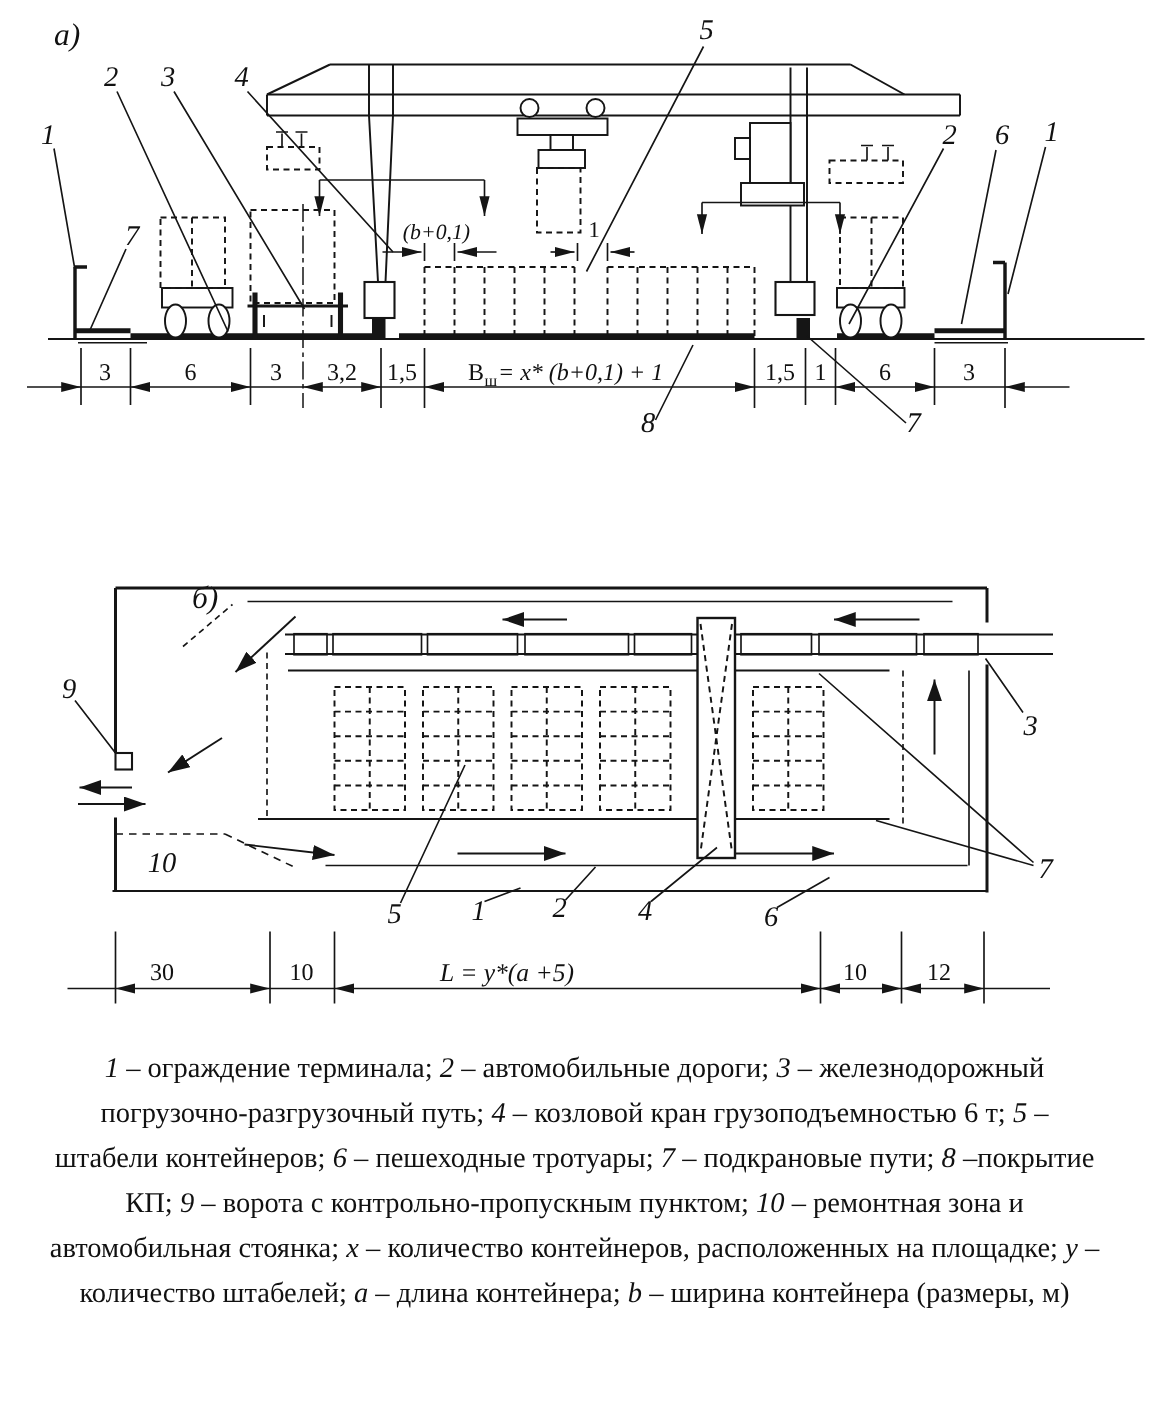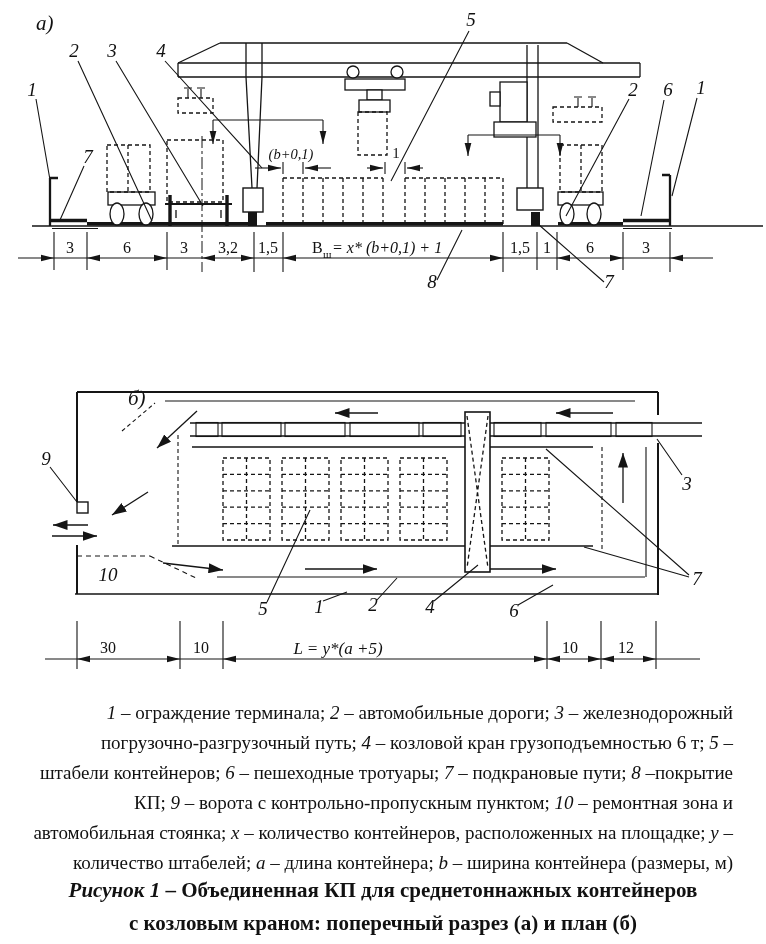--- a/index.html
+++ b/index.html
@@ -19,21 +19,21 @@
   .blk{fill:#151515;stroke:none;}
   text{fill:#111;}
   .cl{font:italic 19px "Liberation Serif",serif;}
   .tag{font:italic 21px "Liberation Serif",serif;}
   .dm{font:16px "Liberation Serif",serif;}
   .dmi{font:italic 16px "Liberation Serif",serif;}
   .dms{font:italic 14.5px "Liberation Serif",serif;}
   .dmsu{font:15px "Liberation Serif",serif;}
   .sub{font:11px "Liberation Serif",serif;}
   .legend{position:absolute;top:698px;left:33px;width:700px;
-          font-size:19px;line-height:30px;text-align:right;}
+          font-size:19px;line-height:30px;text-align:center;}
   .caption{position:absolute;top:874px;left:63px;width:640px;
            font-size:21px;line-height:33px;font-weight:bold;text-align:center;}
   .caption i{font-style:italic;}
 </style>
 </head>
 <body>
 
 <div class="page">
 
 <svg id="svg-a" width="766" height="320" viewBox="0 0 766 320">
@@ -290,15 +290,14 @@
     <text class="cl" x="373" y="246" text-anchor="middle">2</text>
     <text class="cl" x="430" y="248" text-anchor="middle">4</text>
     <text class="cl" x="514" y="252" text-anchor="middle">6</text>
     <text class="cl" x="687" y="125" text-anchor="middle">3</text>
     <text class="cl" x="697" y="220" text-anchor="middle">7</text>
   </g>
 </svg>
 
 <div class="legend"><i>1</i> – ограждение терминала; <i>2</i> – автомобильные дороги; <i>3</i> – железнодорожный погрузочно-разгрузочный путь; <i>4</i> – козловой кран грузоподъемностью 6 т; <i>5</i> – штабели контейнеров; <i>6</i> – пешеходные тротуары; <i>7</i> – подкрановые пути; <i>8</i> –покрытие КП; <i>9</i> – ворота с контрольно-пропускным пунктом; <i>10</i> – ремонтная зона и автомобильная стоянка; <i>x</i> – количество контейнеров, расположенных на площадке; <i>y</i> – количество штабелей; <i>a</i> – длина контейнера; <i>b</i> – ширина контейнера (размеры, м)</div>
 
-<div class="caption"><i>Рисунок 1</i><span> – Объединенная КП для среднетоннажных контейнеров с козловым краном: поперечный разрез (а) и план (б)</span></div>
 
 </div>
 
 </body></html>

